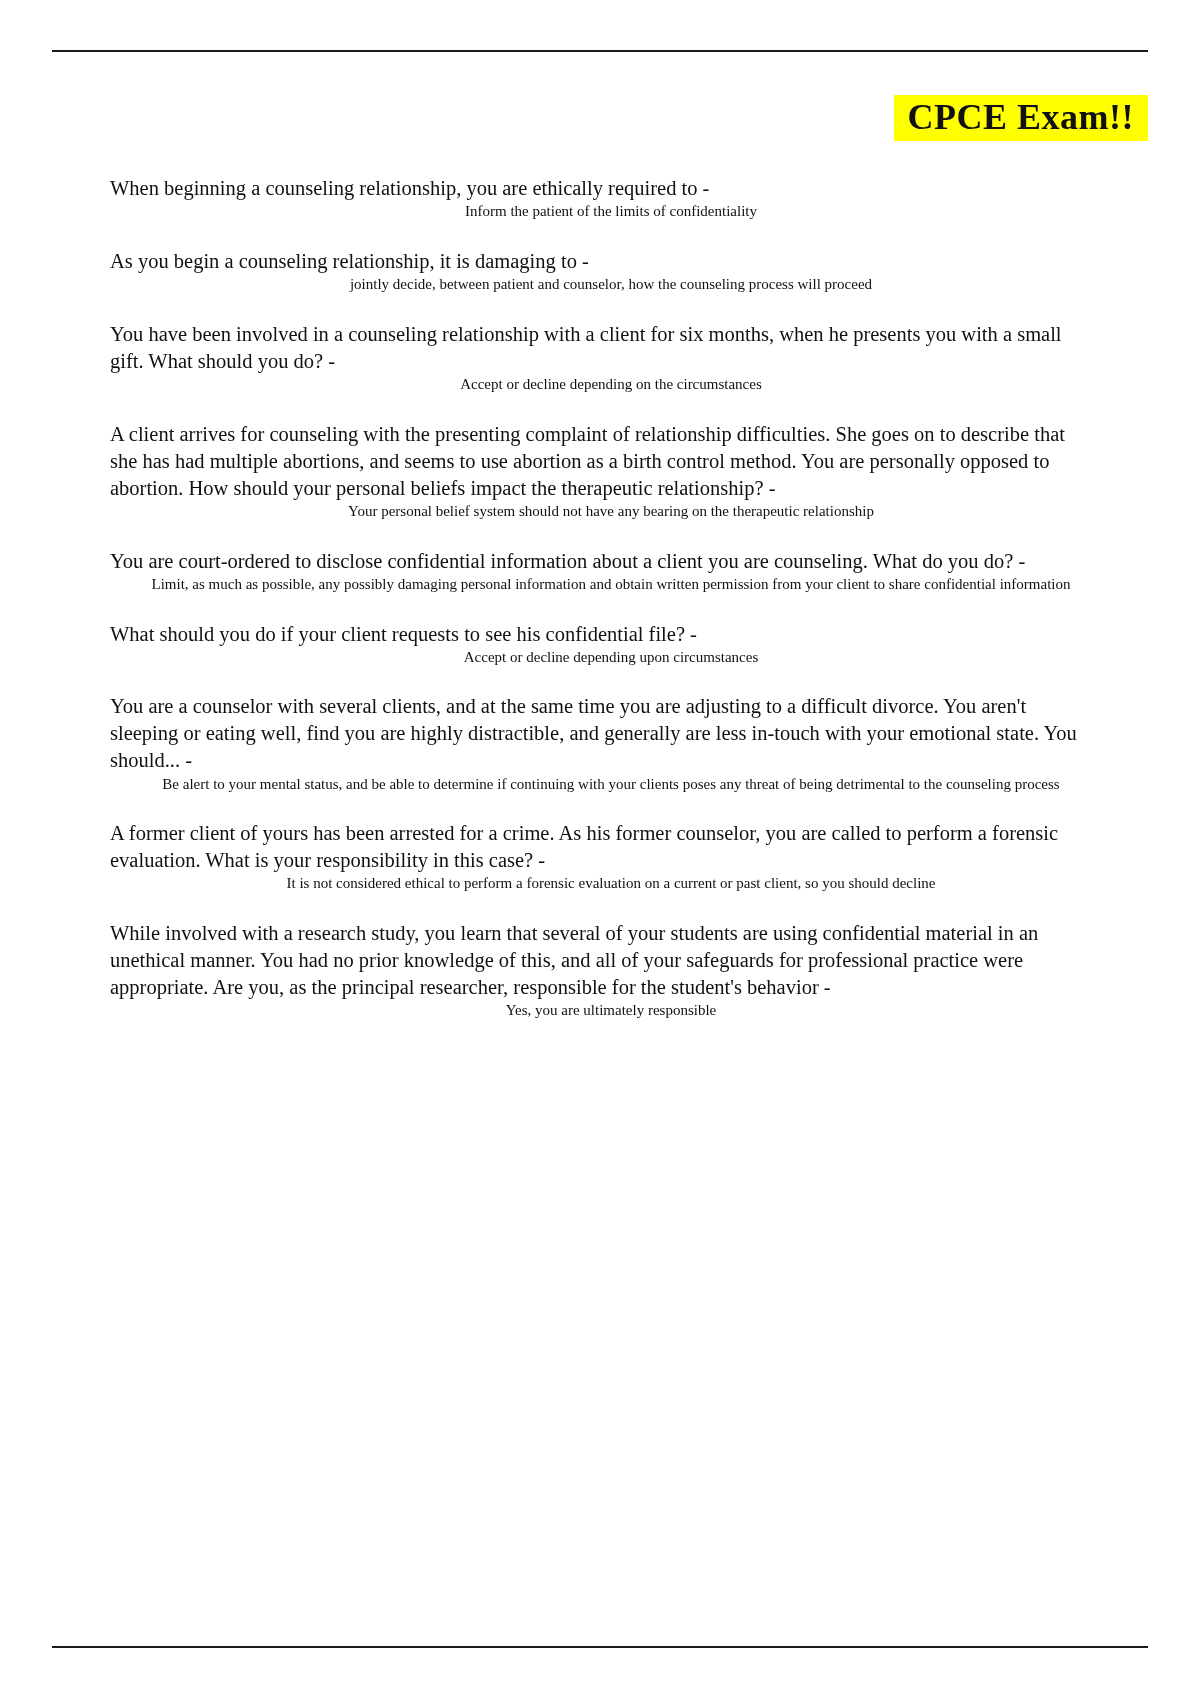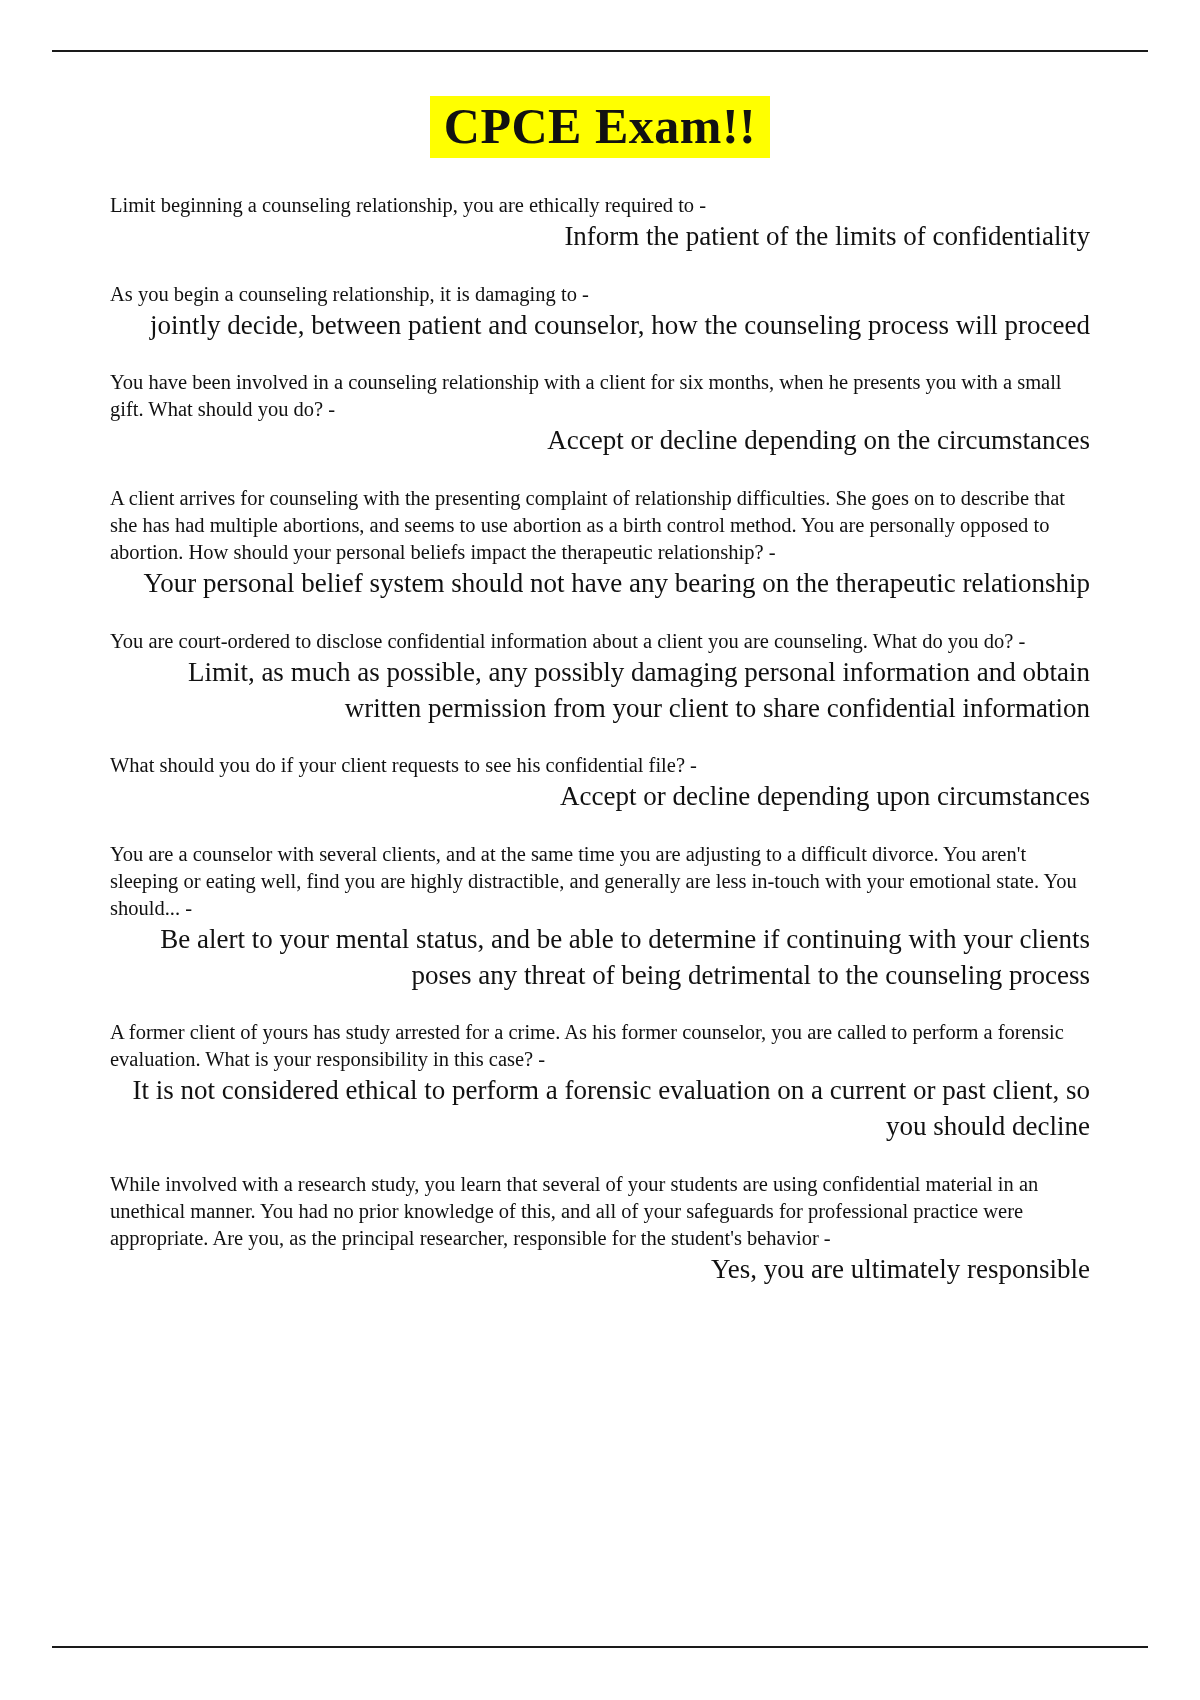--- a/index.html
+++ b/index.html
@@ -31,23 +31,23 @@
   .rule.bottom { bottom: 52px; }
 
   .content {
     position: absolute;
     left: 52px;
     right: 52px;
     top: 96px;
   }
 
   .doc-title {
-    text-align: center;
+    text-align: right;
     margin: 0 0 36px 0;
-    font-size: 50px;
+    font-size: 36px;
     font-weight: bold;
     letter-spacing: 0.5px;
     line-height: 1.2;
   }
   .doc-title .hl {
     background: #ffff00;
     padding: 2px 14px 4px 14px;
   }
 
   .qa-list {
@@ -56,42 +56,42 @@
   .qa-block {
     margin: 0 0 26px 0;
   }
   .question {
     font-size: 20.5px;
     line-height: 1.32;
     margin: 0;
     text-align: left;
   }
   .answer {
-    font-size: 27px;
+    font-size: 15px;
     line-height: 1.32;
     margin: 0;
     text-indent: 22px;
-    text-align: right;
+    text-align: center;
   }
 </style>
 </head>
 <body>
 
 <div class="page">
 
   <div class="rule top"></div>
 
   <div class="content">
 
     <h1 class="doc-title"><span class="hl">CPCE Exam!!</span></h1>
 
     <div class="qa-list">
 
       <div class="qa-block">
-        <p class="question">Limit beginning a counseling relationship, you are ethically required to -</p>
+        <p class="question">When beginning a counseling relationship, you are ethically required to -</p>
         <p class="answer">Inform the patient of the limits of confidentiality</p>
       </div>
 
       <div class="qa-block">
         <p class="question">As you begin a counseling relationship, it is damaging to -</p>
         <p class="answer">jointly decide, between patient and counselor, how the counseling process will proceed</p>
       </div>
 
       <div class="qa-block">
         <p class="question">You have been involved in a counseling relationship with a client for six months, when he presents you with a small gift. What should you do? -</p>
@@ -112,21 +112,21 @@
         <p class="question">What should you do if your client requests to see his confidential file? -</p>
         <p class="answer">Accept or decline depending upon circumstances</p>
       </div>
 
       <div class="qa-block">
         <p class="question">You are a counselor with several clients, and at the same time you are adjusting to a difficult divorce. You aren't sleeping or eating well, find you are highly distractible, and generally are less in-touch with your emotional state. You should... -</p>
         <p class="answer">Be alert to your mental status, and be able to determine if continuing with your clients poses any threat of being detrimental to the counseling process</p>
       </div>
 
       <div class="qa-block">
-        <p class="question">A former client of yours has study arrested for a crime. As his former counselor, you are called to perform a forensic evaluation. What is your responsibility in this case? -</p>
+        <p class="question">A former client of yours has been arrested for a crime. As his former counselor, you are called to perform a forensic evaluation. What is your responsibility in this case? -</p>
         <p class="answer">It is not considered ethical to perform a forensic evaluation on a current or past client, so you should decline</p>
       </div>
 
 
       <div class="qa-block">
         <p class="question">While involved with a research study, you learn that several of your students are using confidential material in an unethical manner. You had no prior knowledge of this, and all of your safeguards for professional practice were appropriate. Are you, as the principal researcher, responsible for the student's behavior -</p>
         <p class="answer">Yes, you are ultimately responsible</p>
       </div>
 
     </div>

